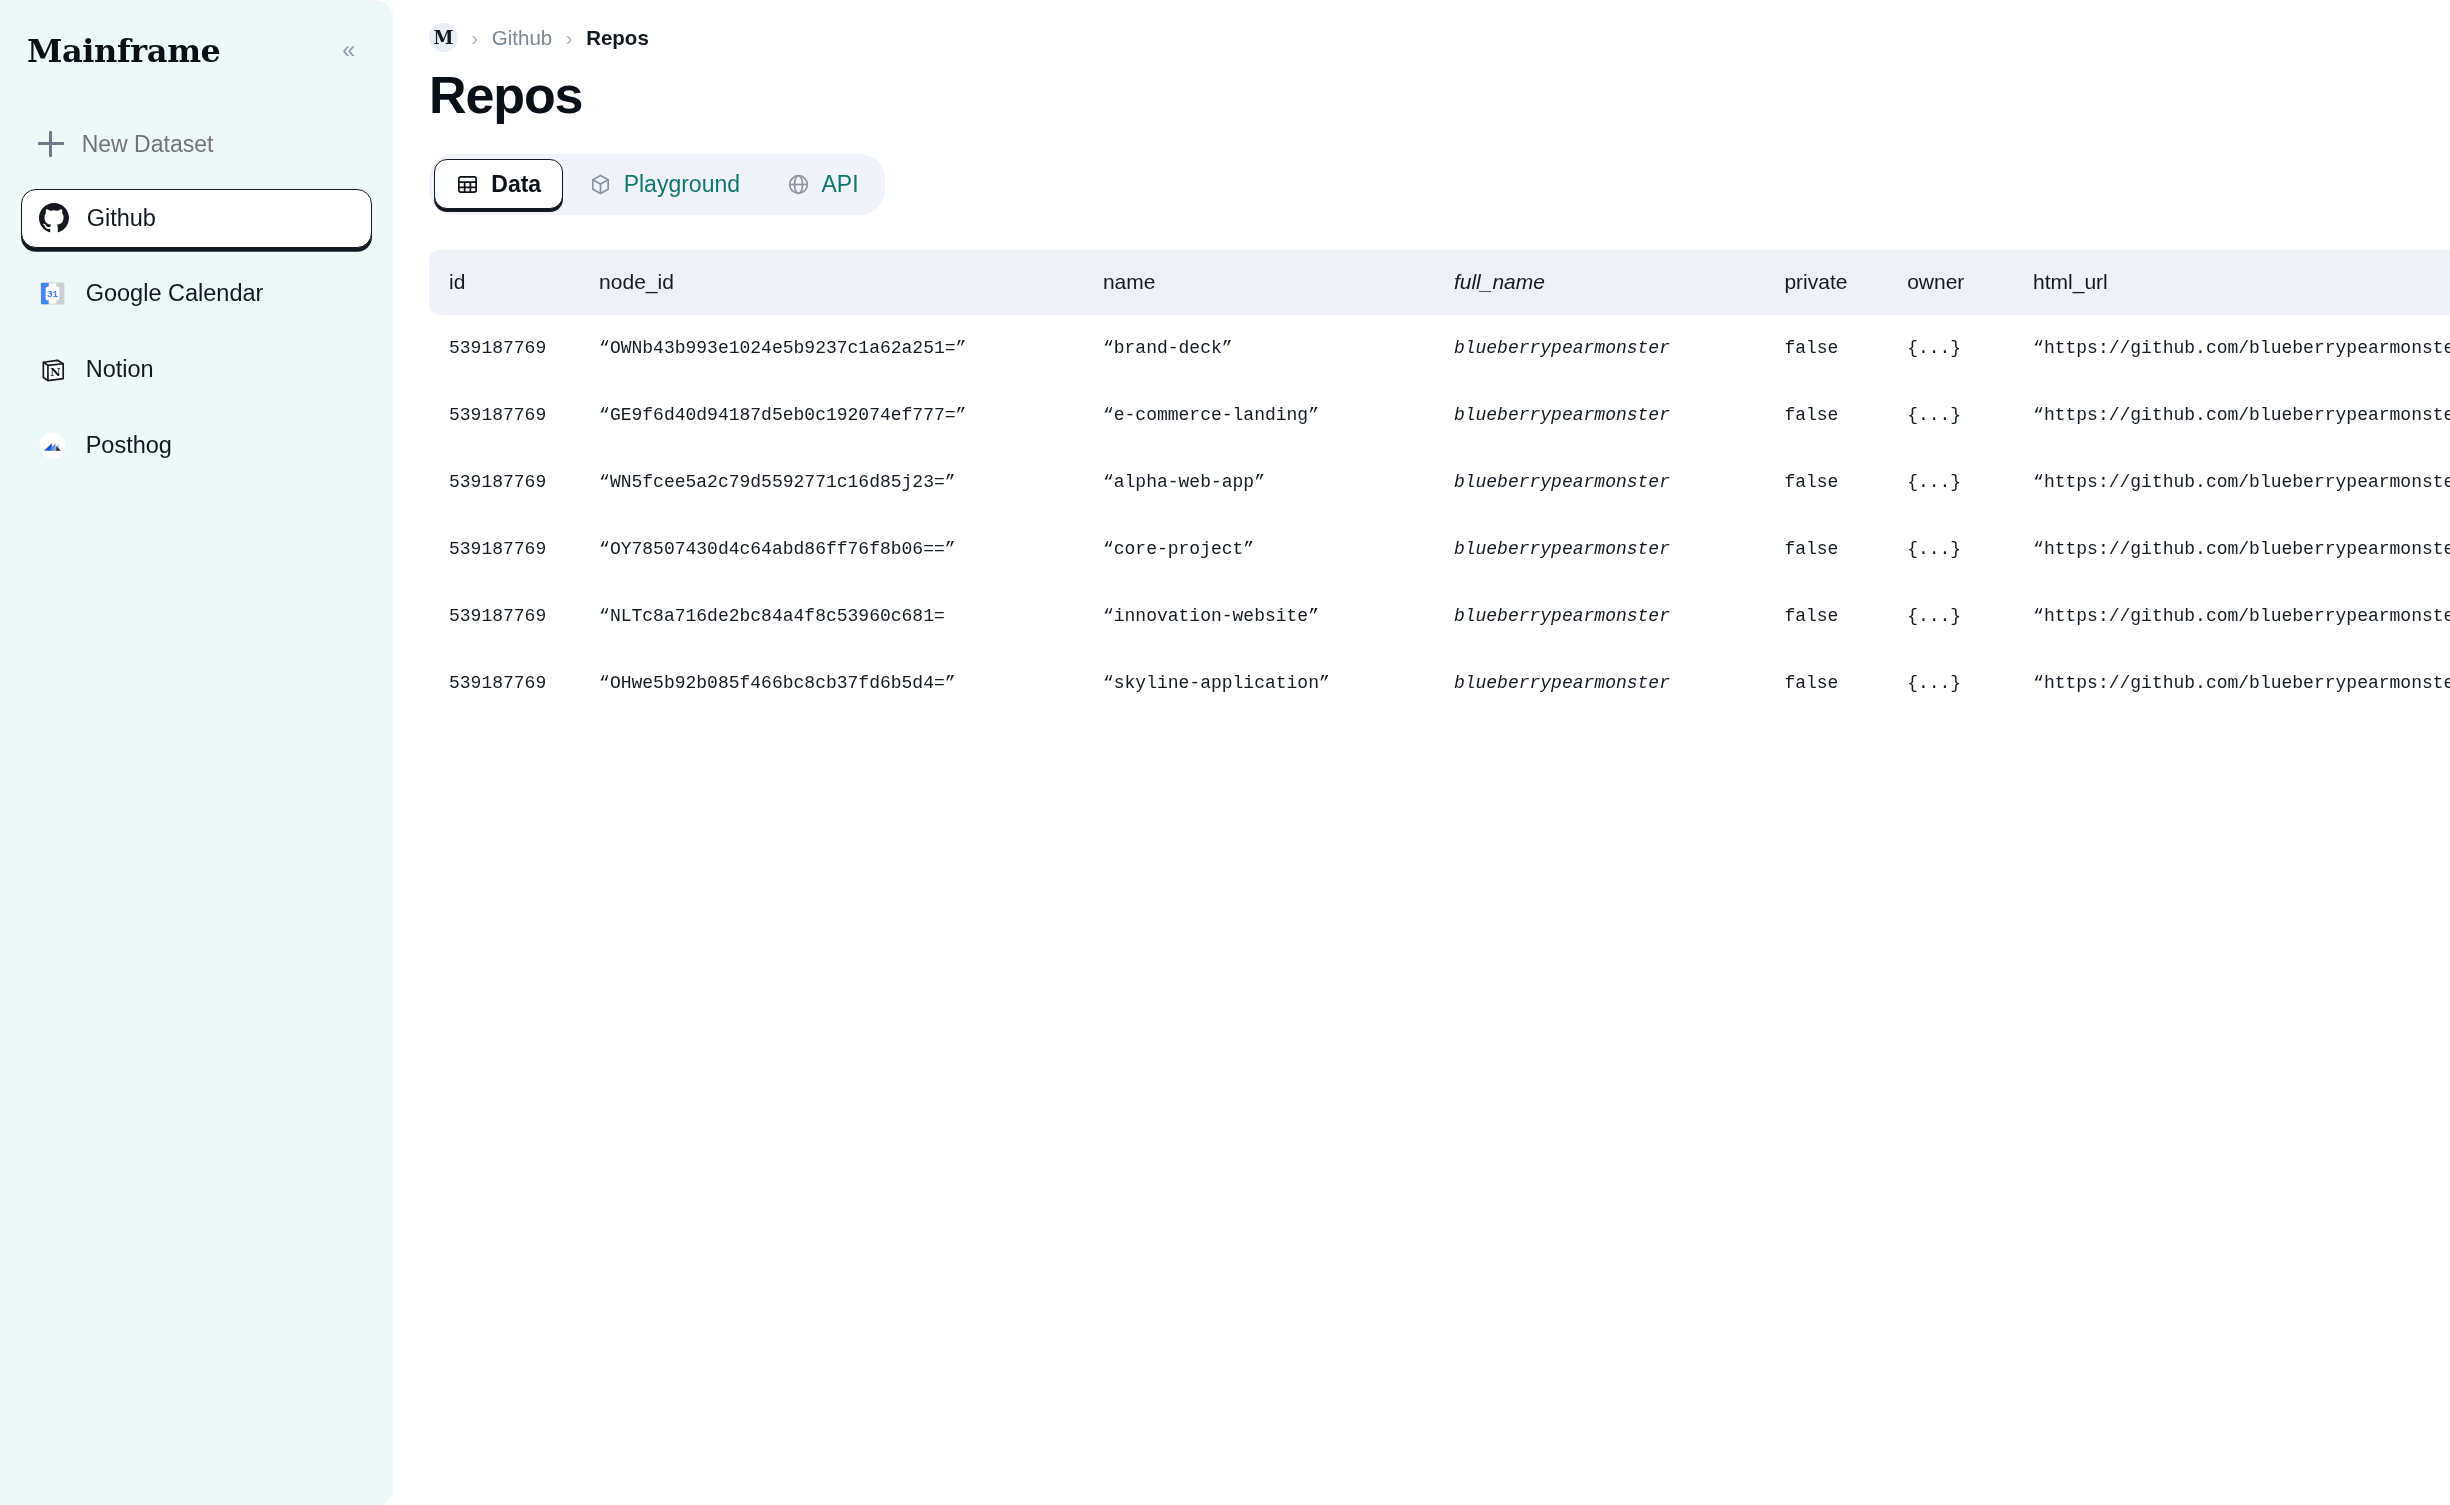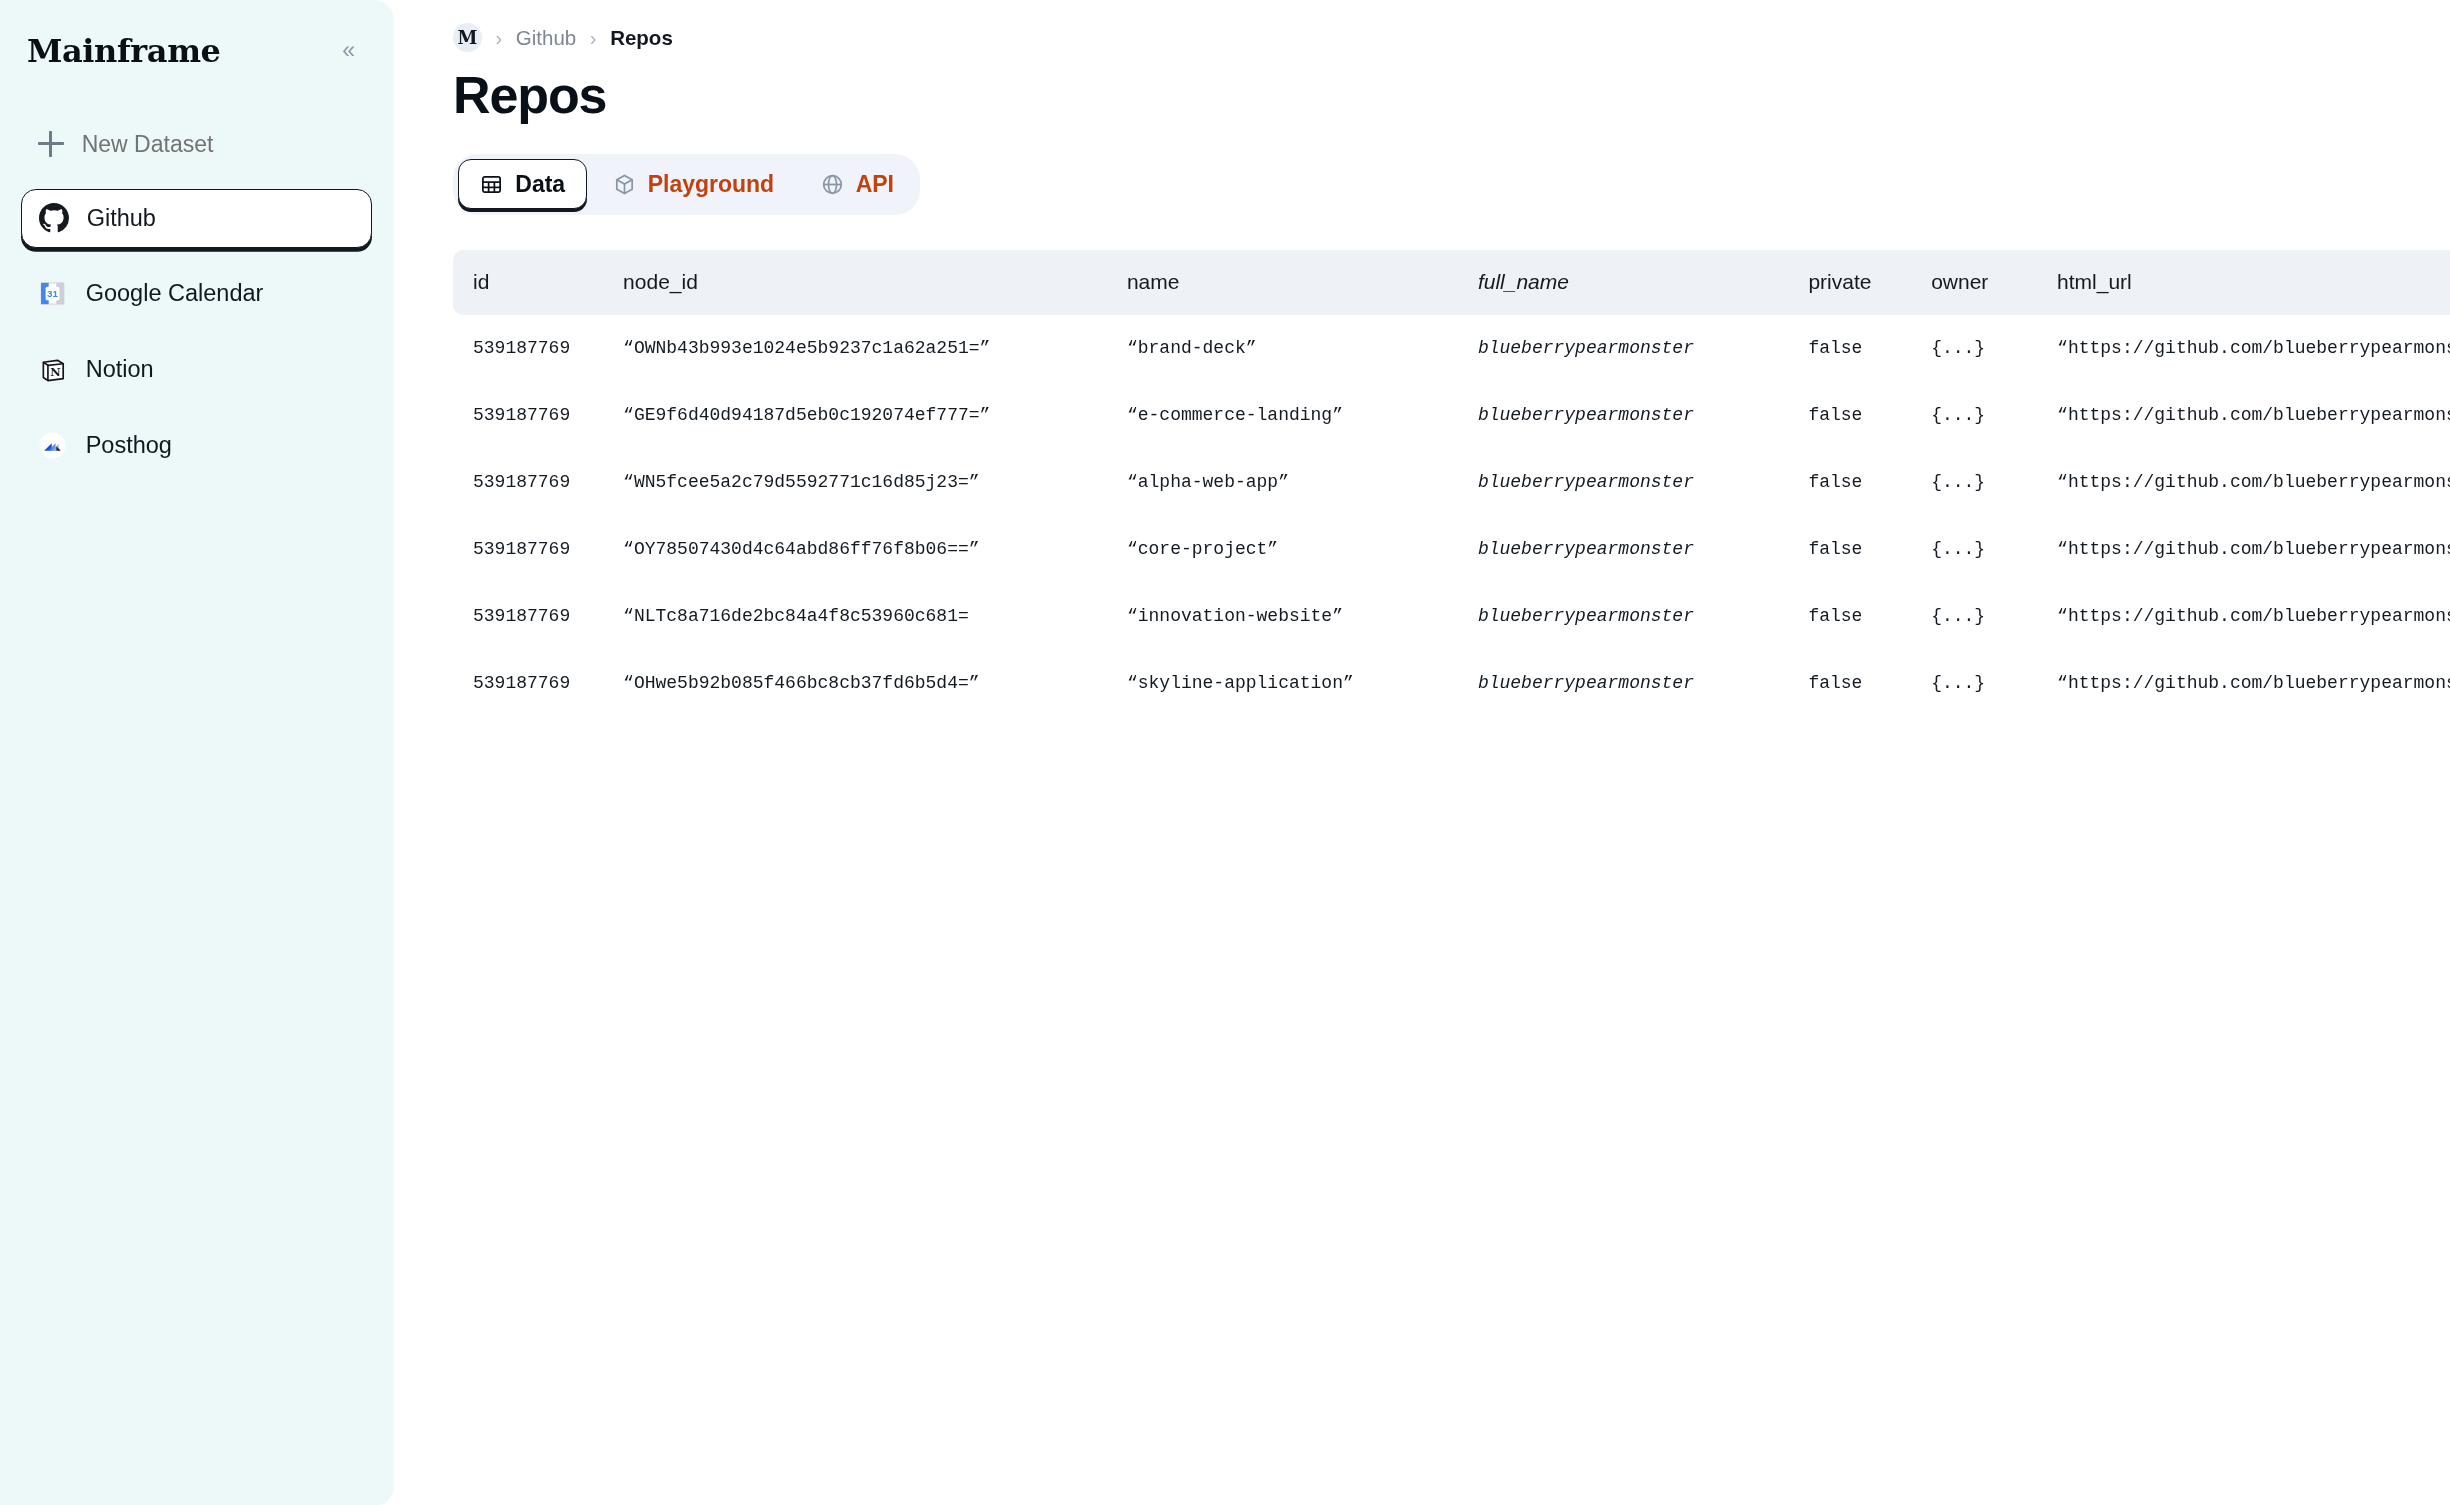--- a/index.html
+++ b/index.html
@@ -2,21 +2,21 @@
 <html style="font-size:12px"><head>
 <meta charset="utf-8">
 <style>
   * { margin:0; padding:0; box-sizing:border-box; }
   html, body {
     width:2450px; height:1506px;
     background:#ffffff;
     font-family:"Liberation Sans", sans-serif;
     overflow:hidden;
   }
-  .app { display:flex; width:2450px; height:1074px; position:relative;gap:24px; }
+  .app { display:flex; width:2450px; height:1074px; position:relative; }
 
   
   .sidebar {
     width:393px; height:1506px; flex:0 0 393px;
     background:#edf8f8;
     border-top-right-radius:20px;
     border-bottom-right-radius:20px;
     box-shadow: 0.8px 0 0 rgba(0,0,0,0.045);
     position:relative;
     padding-top:24px;
@@ -83,21 +83,21 @@
     color:#0a1017; letter-spacing:-1.1px;
   }
 
   .tabs {
     margin:29px 0 0 36px; display:inline-flex; align-items:center;
     background:#f0f3f9; border-radius:25px; padding:5.3px; gap:4.5px;
   }
   .tab {
     display:flex; align-items:center; gap:12px;
     padding:10.6px 21px; border-radius:13px; cursor:pointer;
-    font-size:23px; color:#c2410c; font-weight:700;
+    font-size:23px; color:#0f766e; font-weight:400;
   }
   .tab.active {
     background:#fff; color:#0b1017; font-weight:700;
     border:1.9px solid #111820; box-shadow:0 3px 0 0 #111820;
   }
   .tab svg { display:block; }
 
   .toolbar { margin:44px 0 0 36px; display:flex; align-items:center; gap:16.7px; }
   .search-box {
     width:425px; height:56px; border:1.5px solid #e4e8ef; border-radius:13.6px;

